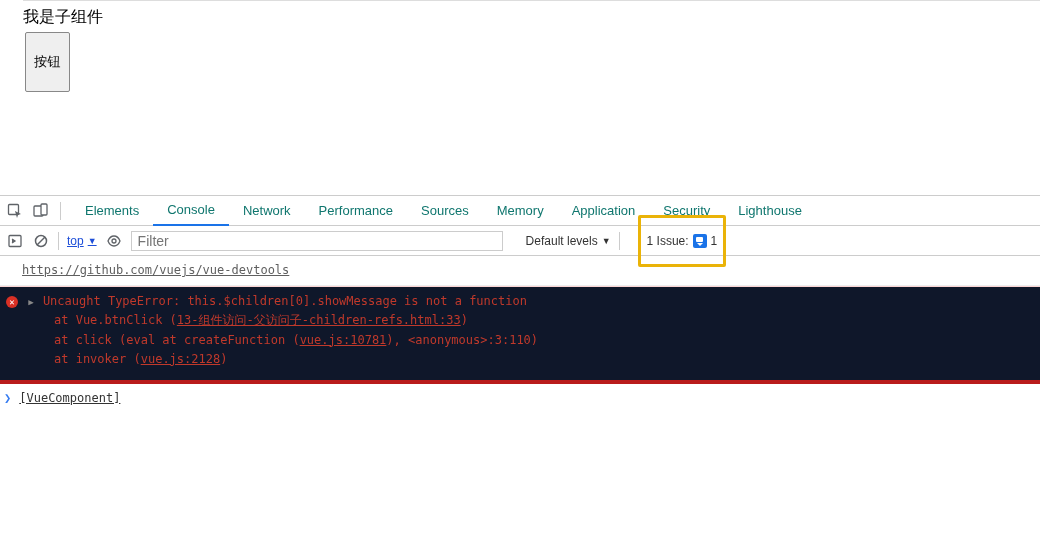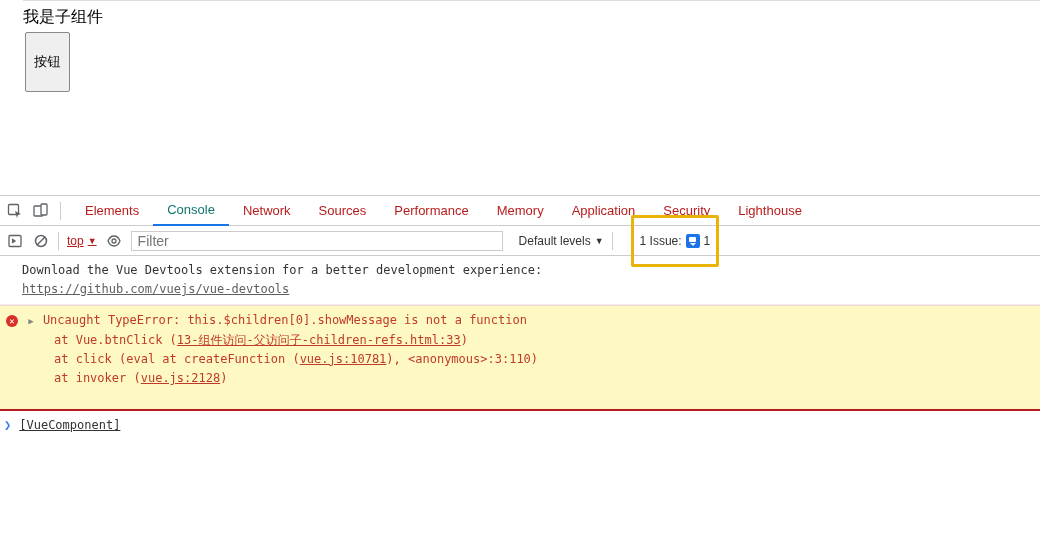--- a/index.html
+++ b/index.html
@@ -60,21 +60,21 @@
     }
     .dt-divider {
       width: 1px;
       height: 18px;
       background: #ccc;
       margin: 0 10px 0 2px;
     }
     .dt-tab {
       padding: 0 14px;
       cursor: pointer;
-      color: #b91c1c;
+      color: #0f766e;
       font-size: 13px;
       height: 30px;
       display: flex;
       align-items: center;
     }
     .dt-tab.active {
       color: #0f766e;
       border-bottom: 2px solid #1a73e8;
     }
     .dt-toolbar {
@@ -96,21 +96,21 @@
     }
     .tb-divider {
       width: 1px;
       height: 18px;
       background: #ccc;
     }
     .tb-select {
       display: flex;
       align-items: center;
       font-size: 12px;
-      color: #b91c1c;
+      color: #1d4ed8;
       cursor: pointer;
       text-decoration: underline;
     }
     .tb-select .tri {
       margin-left: 4px;
       font-size: 9px;
     }
     .tb-filter {
       flex: 1;
       height: 20px;
@@ -119,21 +119,21 @@
       font-size: 14px;
       font-family: inherit;
       outline: none;
       max-width: 372px;
     }
     .tb-levels {
       display: flex;
       align-items: center;
       font-size: 12px;
       color: #333;
-      margin-left: 8px;
+      margin-left: 15px;
       cursor: pointer;
     }
     .tb-issues {
       display: flex;
       align-items: center;
       font-size: 12px;
       color: #333;
       border: 3px solid #eab308;
       border-radius: 2px;
       padding: 16px 6px;
@@ -178,24 +178,24 @@
       padding: 5px 0 5px 22px;
       border-bottom: 1px solid #eee;
       color: #333;
     }
     .log-link {
       color: #5f5f5f;
       text-decoration: underline;
       cursor: pointer;
     }
     .error-block {
-      background: #fef9c3;
+      background: #0f172a;
       border-top: 1px solid #fbd4d4;
-      border-bottom: 2px solid #b91c1c;
-      padding: 5px 0 21px 6px;
+      border-bottom: 4px solid #b91c1c;
+      padding: 5px 0 11px 6px;
       color: #e53935;
       position: relative;
     }
     .error-icon {
       width: 12px;
       height: 12px;
       background: #d93025;
       border-radius: 50%;
       display: inline-flex;
       align-items: center;
@@ -258,22 +258,22 @@
     <span class="dt-icon">
       <svg width="16" height="16" viewBox="0 0 16 16" fill="none" stroke="#5f6368" stroke-width="1.3">
         <rect x="1" y="3" width="9" height="10" rx="1"></rect>
         <rect x="8" y="1" width="6" height="11" rx="1" fill="#fff"></rect>
       </svg>
     </span>
     <span class="dt-divider"></span>
     <div class="dt-tab">Elements</div>
     <div class="dt-tab active">Console</div>
     <div class="dt-tab">Network</div>
+    <div class="dt-tab">Performance</div>
     <div class="dt-tab">Sources</div>
-    <div class="dt-tab">Performance</div>
     <div class="dt-tab">Memory</div>
     <div class="dt-tab">Application</div>
     <div class="dt-tab">Security</div>
     <div class="dt-tab">Lighthouse</div>
   </div>
 
   <div class="dt-toolbar">
     <span class="tb-icon">
       <svg width="14" height="14" viewBox="0 0 14 14" fill="none" stroke="#5f6368" stroke-width="1.3">
         <rect x="1" y="1.5" width="12" height="11" rx="1"></rect>
@@ -305,21 +305,20 @@
     <span class="tb-divider"></span>
     <span class="tb-issues">
       <span>1 Issue:</span>
       <span class="tb-issue-icon"></span>
       <span>1</span>
     </span>
   </div>
 
   <div class="console-body">
     <div class="log-block">
-      <div>Download the Vue Devtools extension for a better development experience:</div>
       <div><span class="log-link">https://github.com/vuejs/vue-devtools</span></div>
     </div>
     <div class="error-block">
       <div>
         <span class="error-icon">✕</span>
         <span class="error-toggle">▶</span>
         <span class="error-line">Uncaught TypeError: this.$children[0].showMessage is not a function</span>
       </div>
       <div class="error-stack">
         <div>

